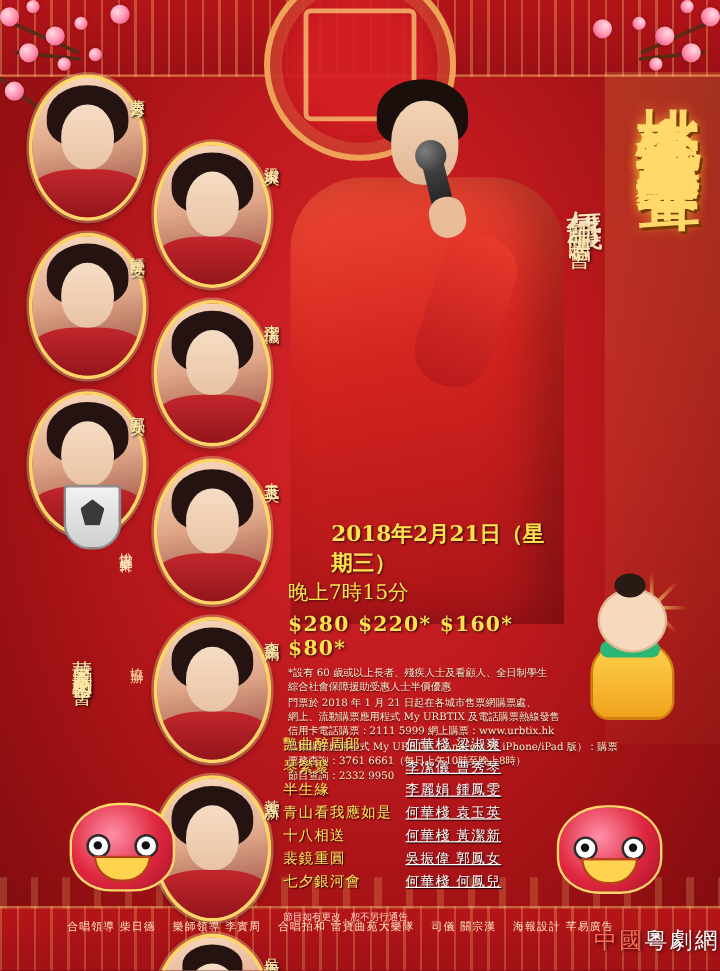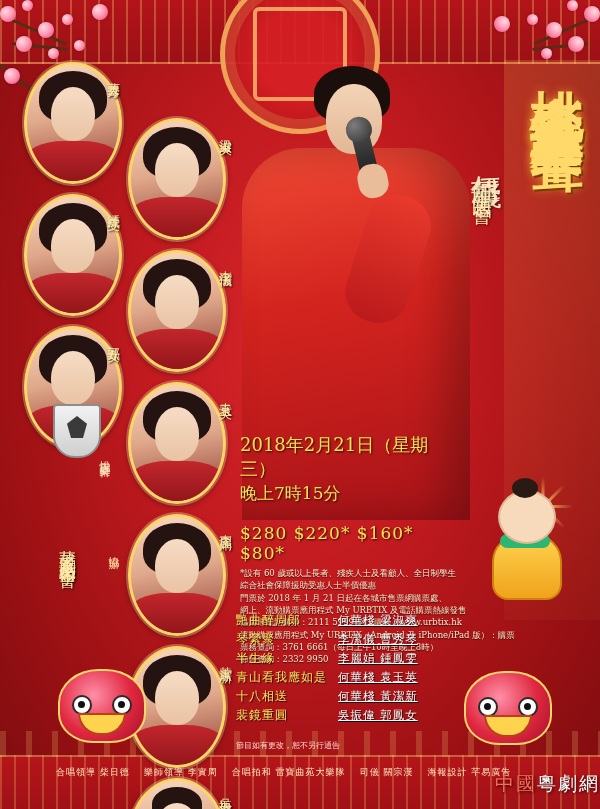--- a/index.html
+++ b/index.html
@@ -187,29 +187,30 @@
   
   .info {
     position: absolute; left: 240px; top: 430px; width: 214px;
     font-family: "DejaVu Serif", serif;
   }
   .venue {
     font-size: 15px; color: #ffe9ae; letter-spacing: 1px;
     text-shadow: 1px 1px 2px rgba(0,0,0,0.7);
   }
   .date {
-    margin-top: 3px; font-size: 18px; color: #ffe24f; font-weight: normal;
+    margin-top: 3px; font-size: 18px; color: #ffe24f; font-weight: bold;
     text-shadow: 1px 1px 2px rgba(0,0,0,0.75);
+    margin-left: 36px;
   }
   .time {
     margin-top: 1px; font-size: 17px; color: #ffe24f; font-weight: normal;
     text-shadow: 1px 1px 2px rgba(0,0,0,0.75);
   }
   .prices {
-    margin-top: 18px; font-size: 17px; font-weight: normal; color: #ffe24f;
+    margin-top: 6px; font-size: 17px; font-weight: bold; color: #ffe24f;
     letter-spacing: 1px;
     text-shadow: 1px 1px 2px rgba(0,0,0,0.8);
   }
   .fineprint {
     margin-top: 4px; font-size: 8.5px; line-height: 1.45;
     color: #ffeccb;
     text-shadow: 0 1px 1px rgba(0,0,0,0.7);
   }
   .fineprint div { white-space: nowrap; }
 
@@ -522,20 +523,24 @@
       <div class="prog-perf">何華棧 袁玉英</div>
     </div>
     <div class="prog-row">
       <div class="prog-title">十八相送</div>
       <div class="prog-perf">何華棧 黃潔新</div>
     </div>
     <div class="prog-row">
       <div class="prog-title">裴鏡重圓</div>
       <div class="prog-perf">吳振偉 郭鳳女</div>
     </div>
+    <div class="prog-row">
+      <div class="prog-title">七夕銀河會</div>
+      <div class="prog-perf">何華棧 何鳳兒</div>
+    </div>
     <div class="prog-note">節目如有更改，恕不另行通告</div>
   </div>
 
   <div class="firework">
     <div class="fw-ray" style="transform:rotate(0deg)"></div>
     <div class="fw-ray" style="transform:rotate(45deg)"></div>
     <div class="fw-ray" style="transform:rotate(90deg)"></div>
     <div class="fw-ray" style="transform:rotate(135deg)"></div>
     <div class="fw-ray" style="transform:rotate(180deg)"></div>
     <div class="fw-ray" style="transform:rotate(225deg)"></div>

